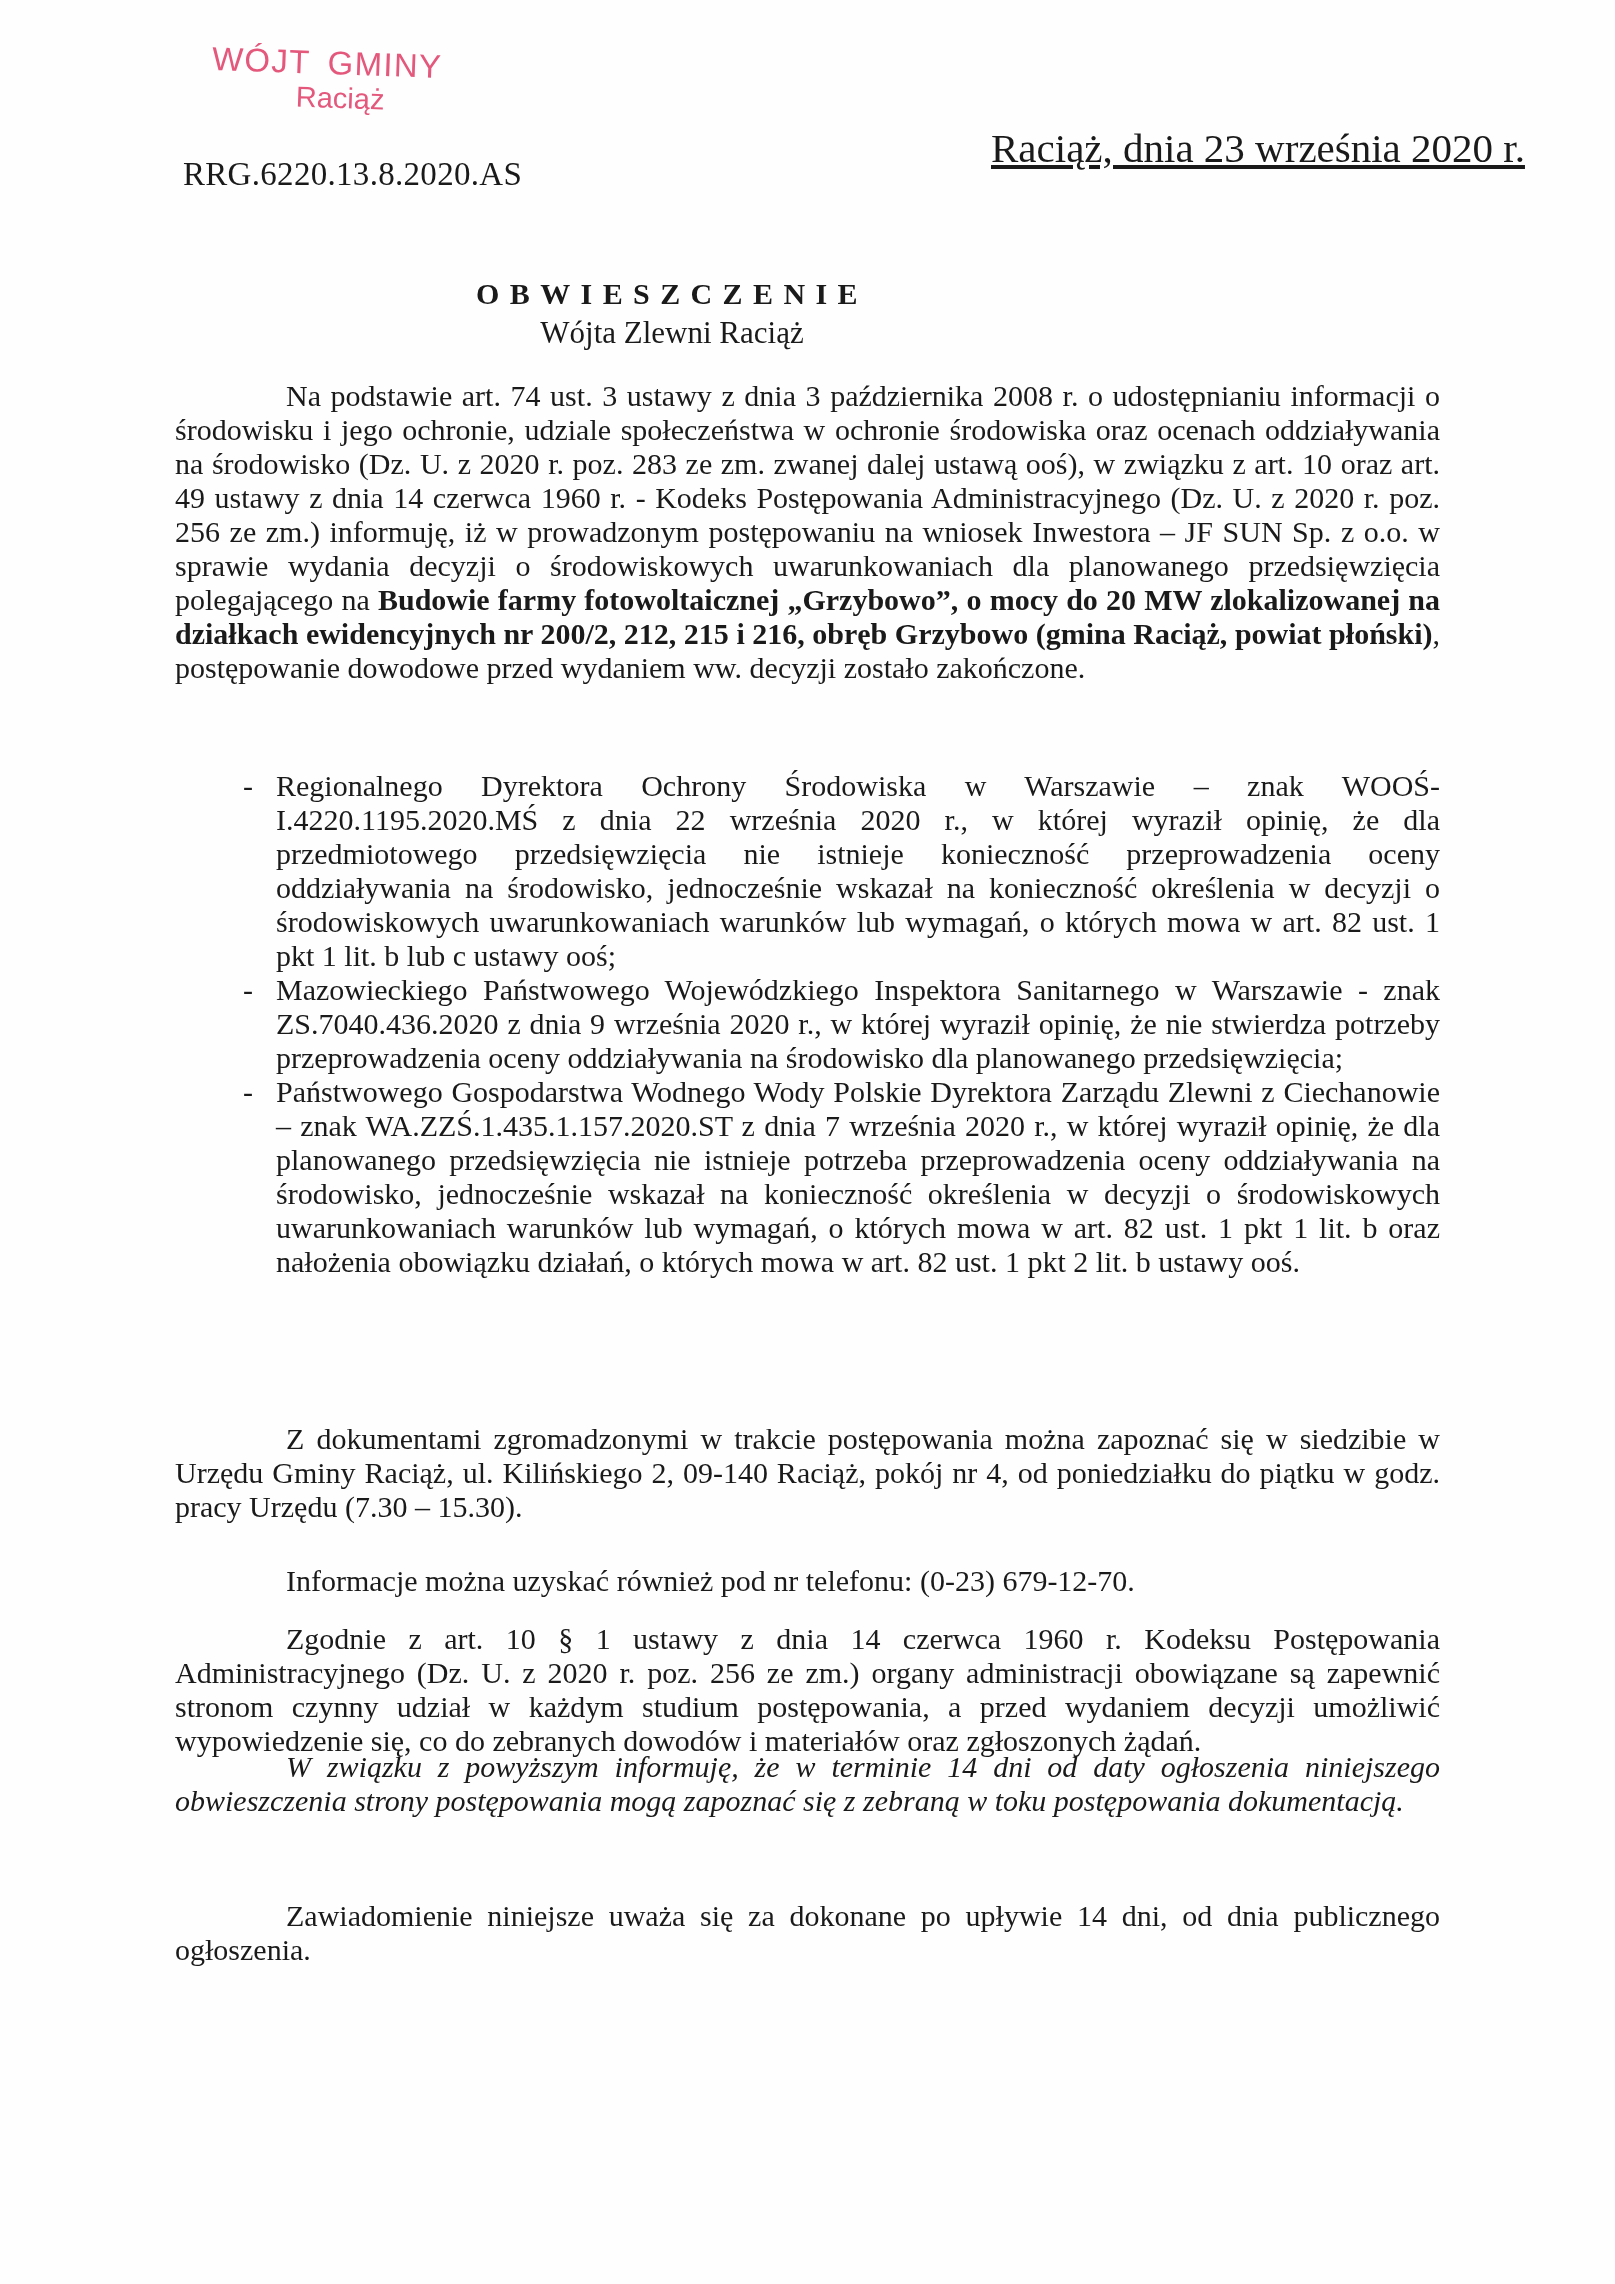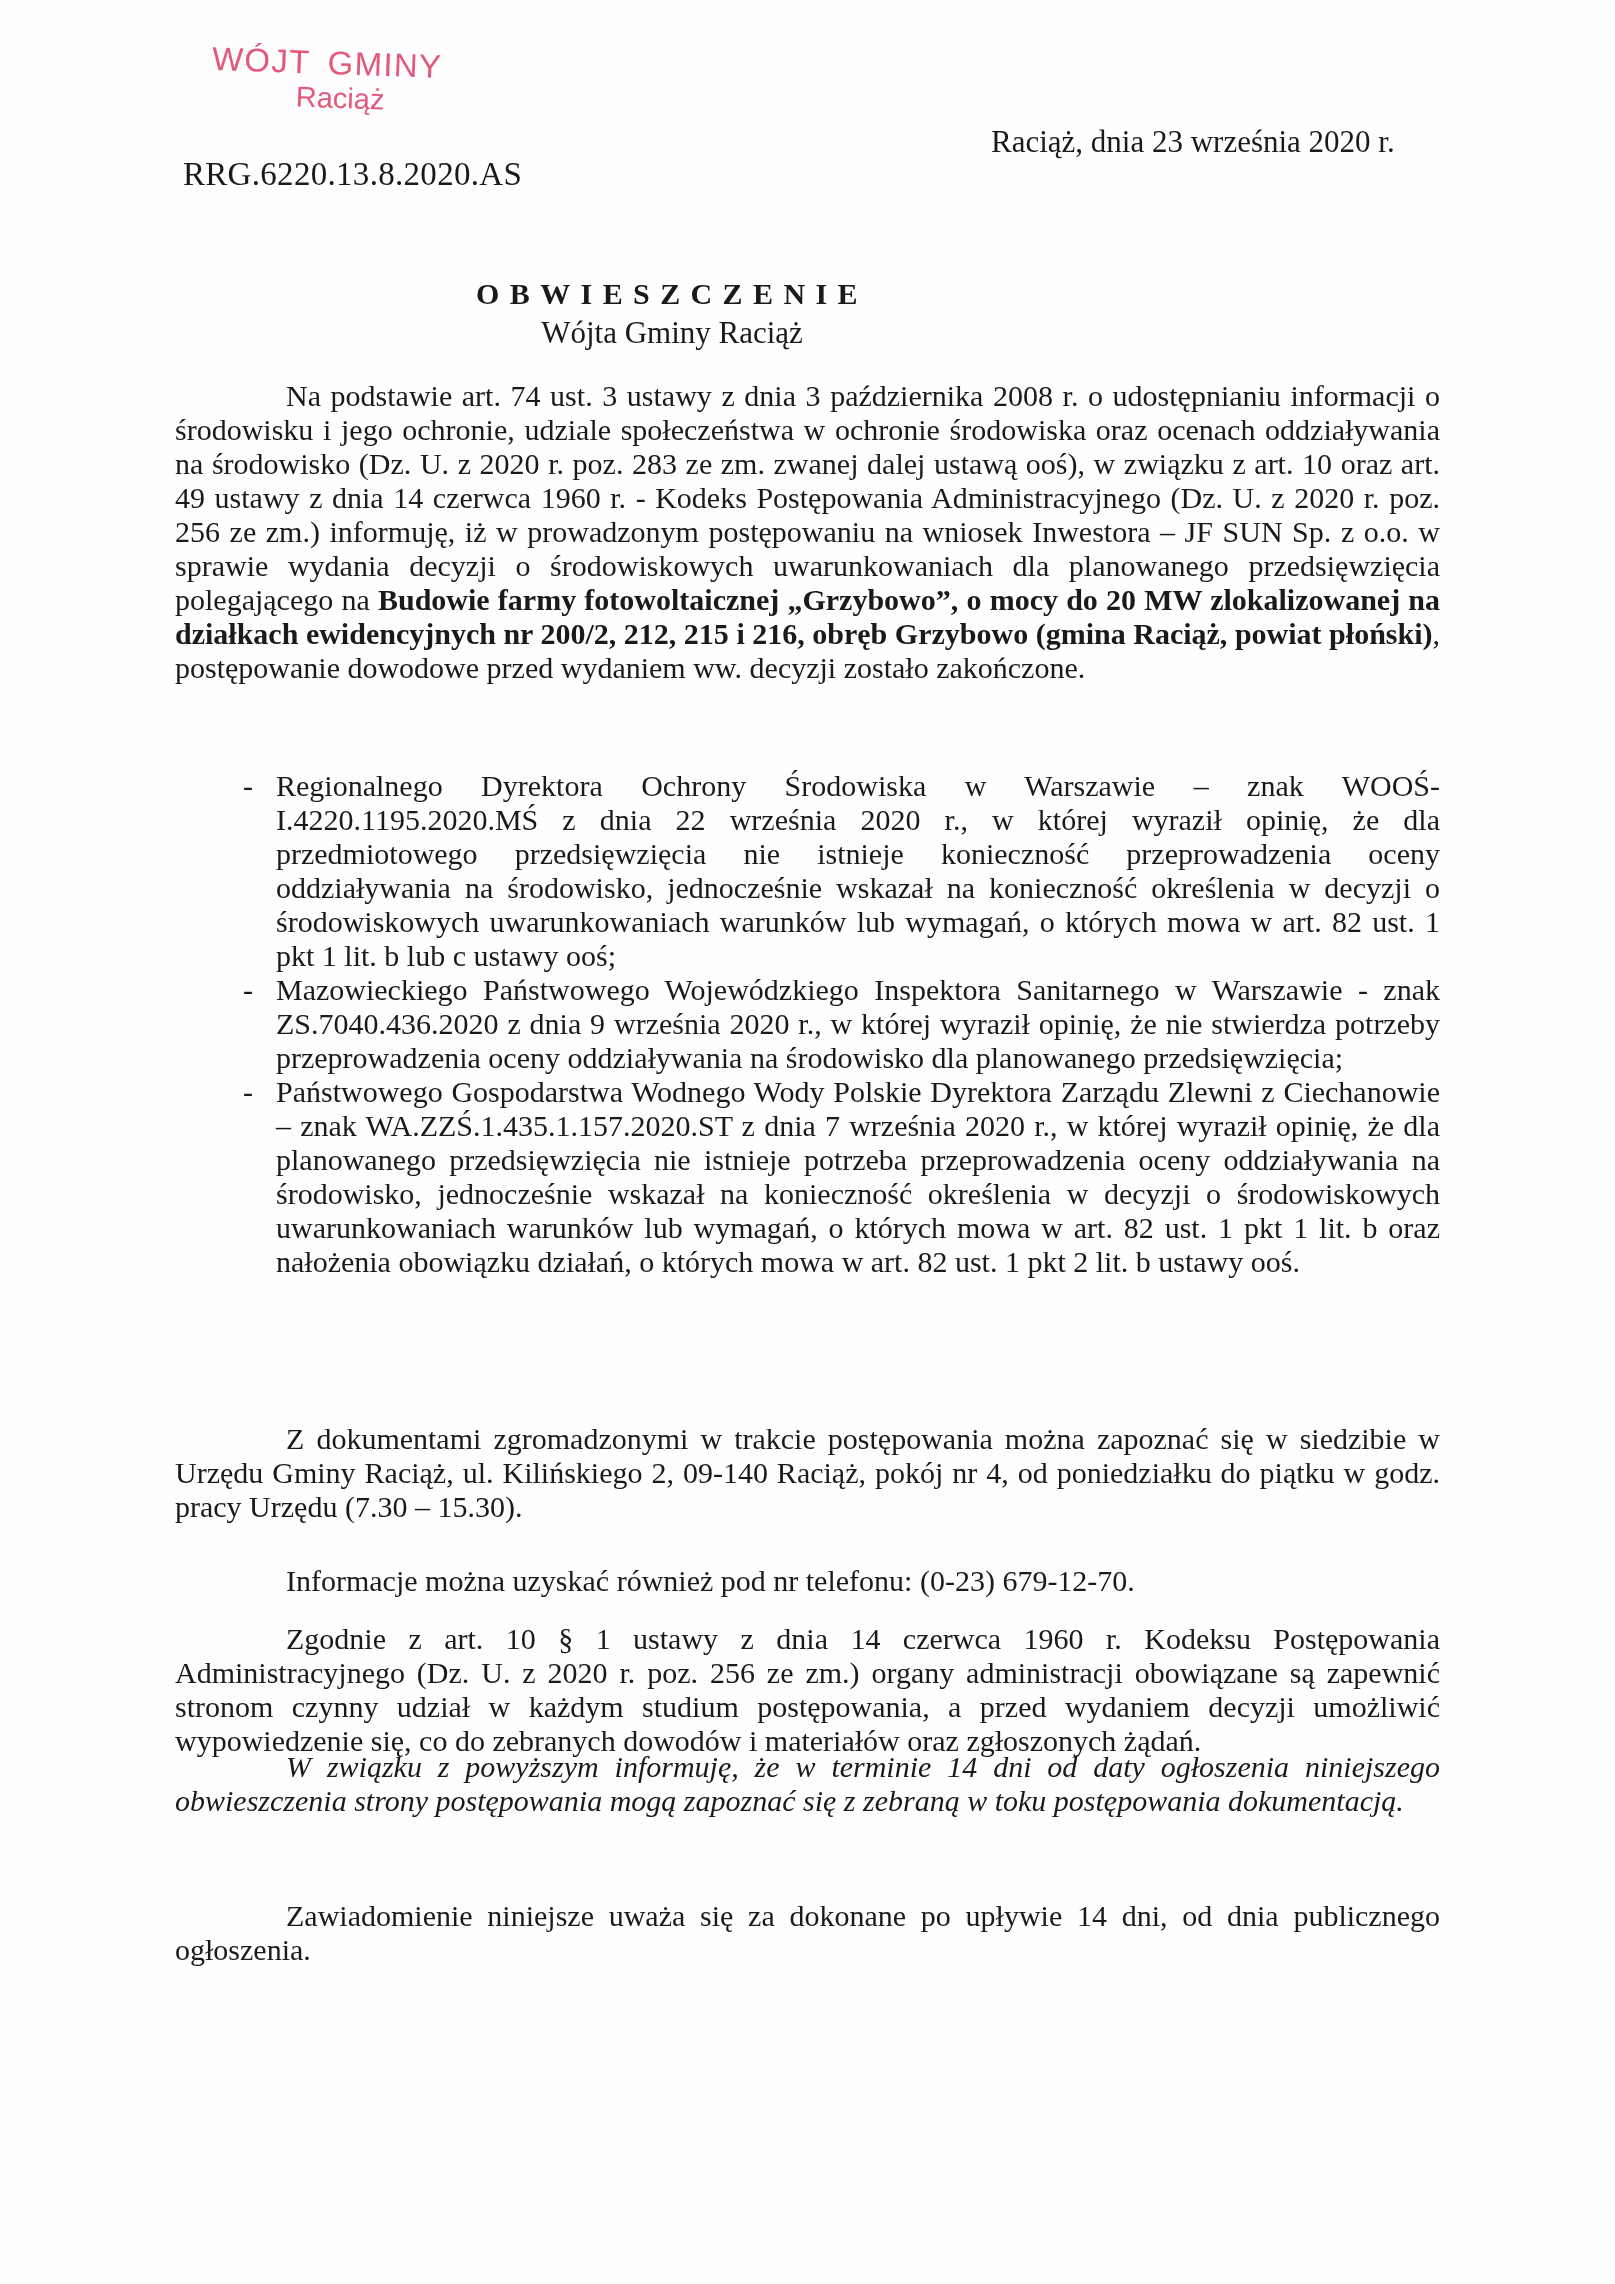--- a/index.html
+++ b/index.html
@@ -51,21 +51,22 @@
     position: absolute;
     left: 183px;
     top: 156px;
     font-size: 33px;
     letter-spacing: 0.3px;
   }
   .place-date {
     position: absolute;
     left: 991px;
     top: 124px;
-    font-size: 31px;
+    font-size: 41px;
+    text-decoration: underline;
   }
   .title-block {
     position: absolute;
     left: 0;
     width: 1344px;
     top: 274px;
     text-align: center;
   }
   .title-main {
     font-size: 30px;
@@ -116,21 +117,21 @@
   <div class="stamp">
     <span class="line1"><span>WÓJT</span><span class="gap"></span><span>GMINY</span></span>
     <span class="line2">Raciąż</span>
   </div>
 
   <div class="ref-number">RRG.6220.13.8.2020.AS</div>
   <div class="place-date">Raciąż, dnia 23 września 2020 r.</div>
 
   <div class="title-block">
     <div class="title-main">OBWIESZCZENIE</div>
-    <div class="title-sub">Wójta Gminy Raciąż</div>
+    <div class="title-sub">Wójta Zlewni Raciąż</div>
   </div>
 
   <div class="body-text" style="top:379px;">
     <p class="para"><span>Na podstawie art. 74 ust. 3 ustawy z dnia 3 października 2008 r. o udostępnianiu informacji o środowisku i jego ochronie, udziale społeczeństwa w ochronie środowiska oraz ocenach oddziaływania na środowisko (Dz. U. z 2020 r. poz. 283 ze zm. zwanej dalej ustawą ooś), w związku z art. 10 oraz art. 49 ustawy z dnia 14 czerwca 1960 r. - Kodeks Postępowania Administracyjnego (Dz. U. z 2020 r. poz. 256 ze zm.) informuję, iż w prowadzonym postępowaniu na wniosek Inwestora – JF SUN Sp. z o.o. w sprawie wydania decyzji o środowiskowych uwarunkowaniach dla planowanego przedsięwzięcia polegającego na </span><b>Budowie farmy fotowoltaicznej „Grzybowo”, o mocy do 20 MW zlokalizowanej na działkach ewidencyjnych nr 200/2, 212, 215 i 216, obręb Grzybowo (gmina Raciąż, powiat płoński)</b><span>, postępowanie dowodowe przed wydaniem ww. decyzji zostało zakończone.</span></p>
   </div>
 
   <div class="body-text" style="top:769px;">
     <ul class="list">
       <li class="list-item">
         <span class="dash">-</span>

